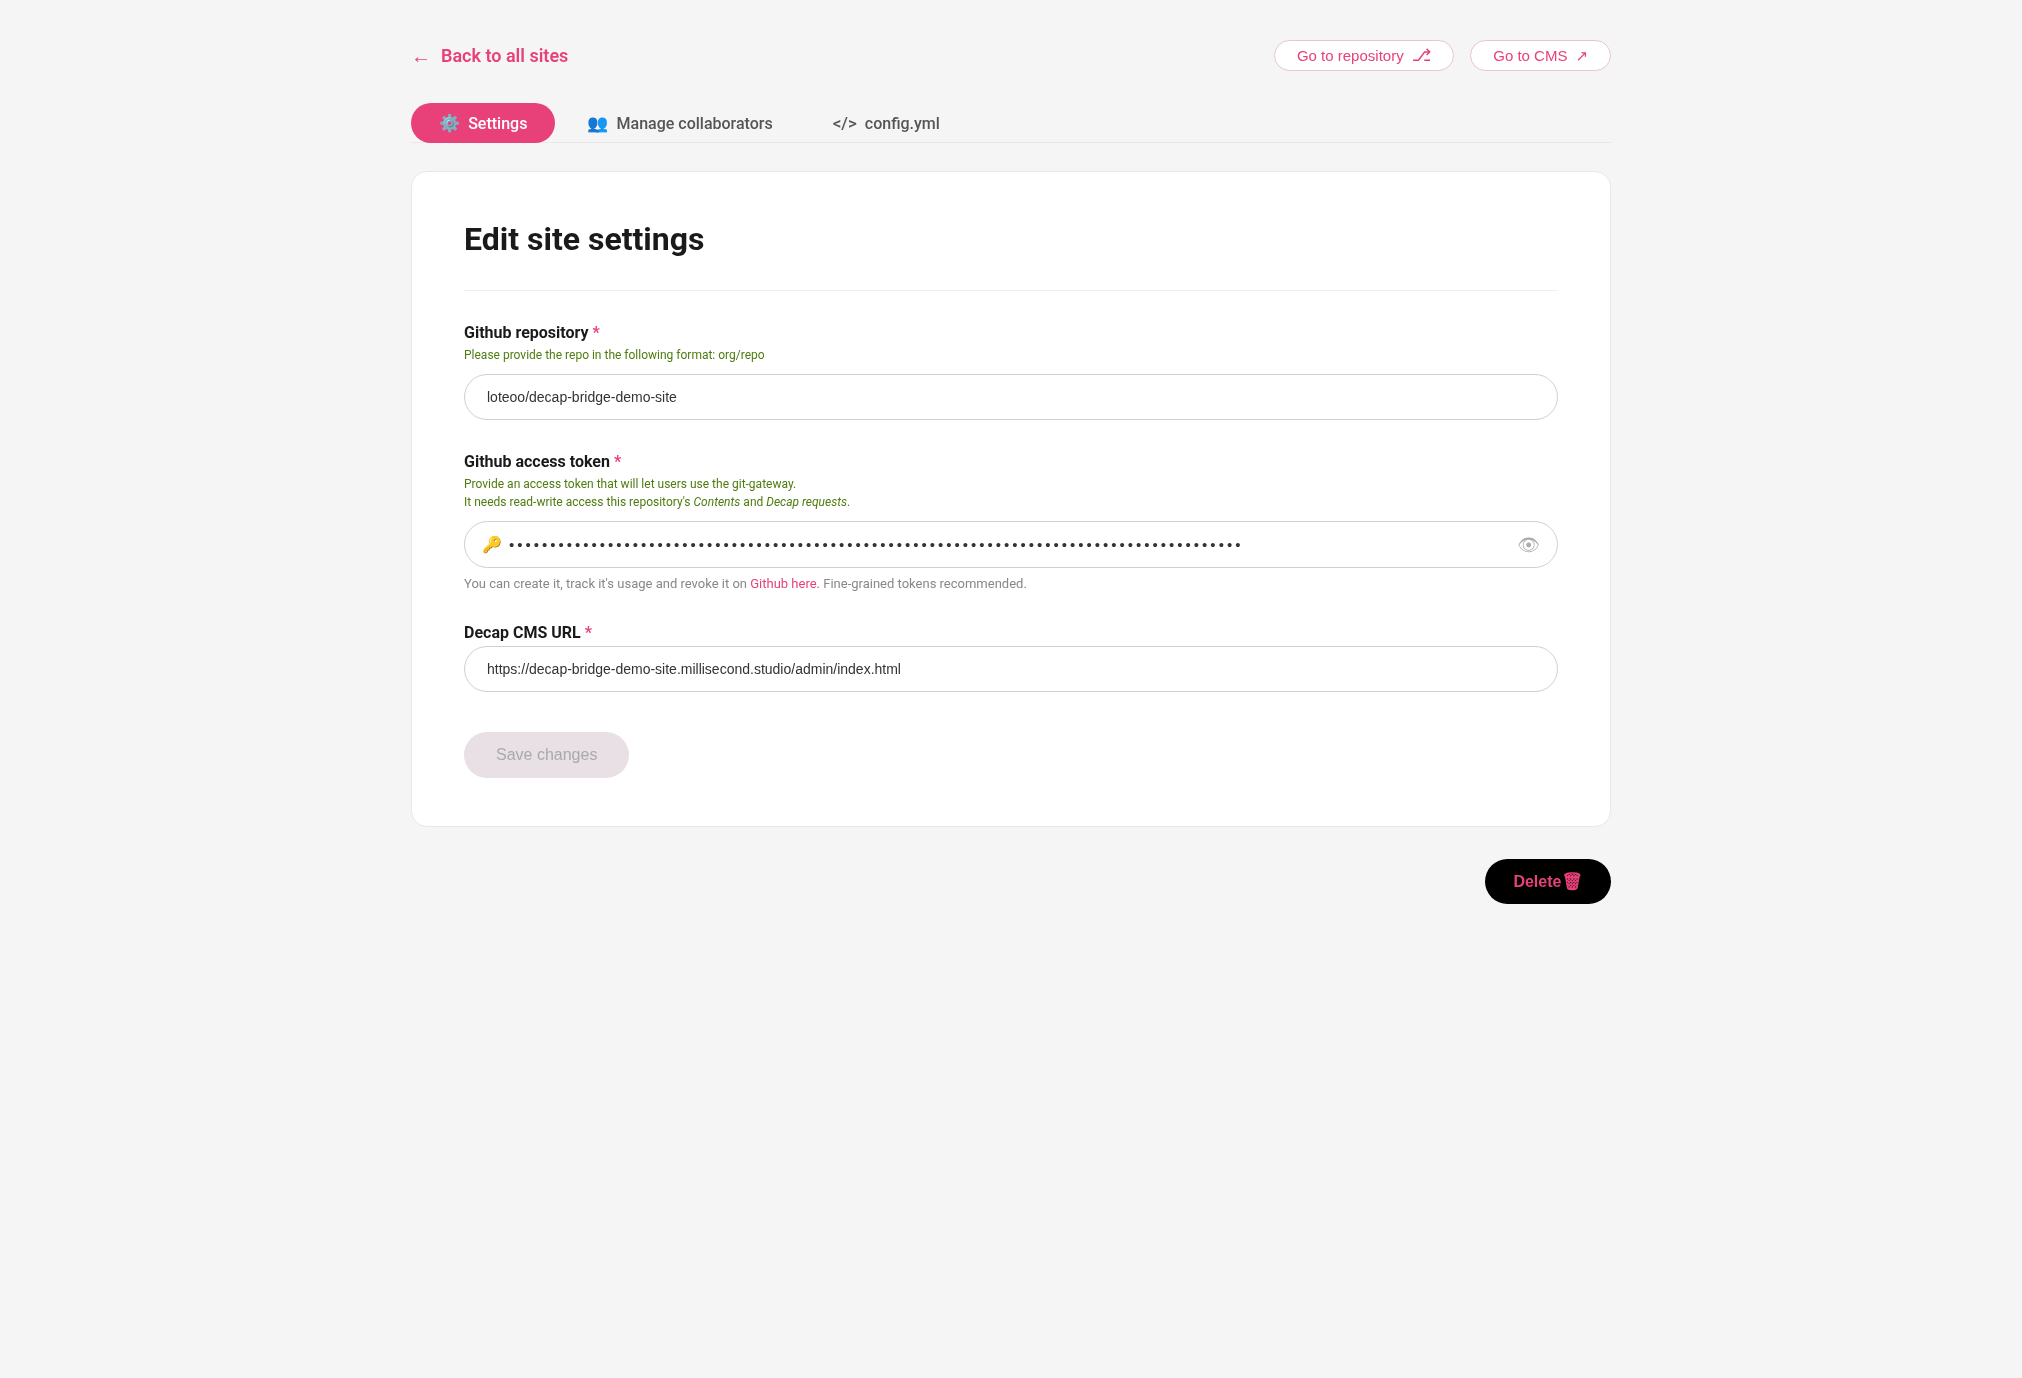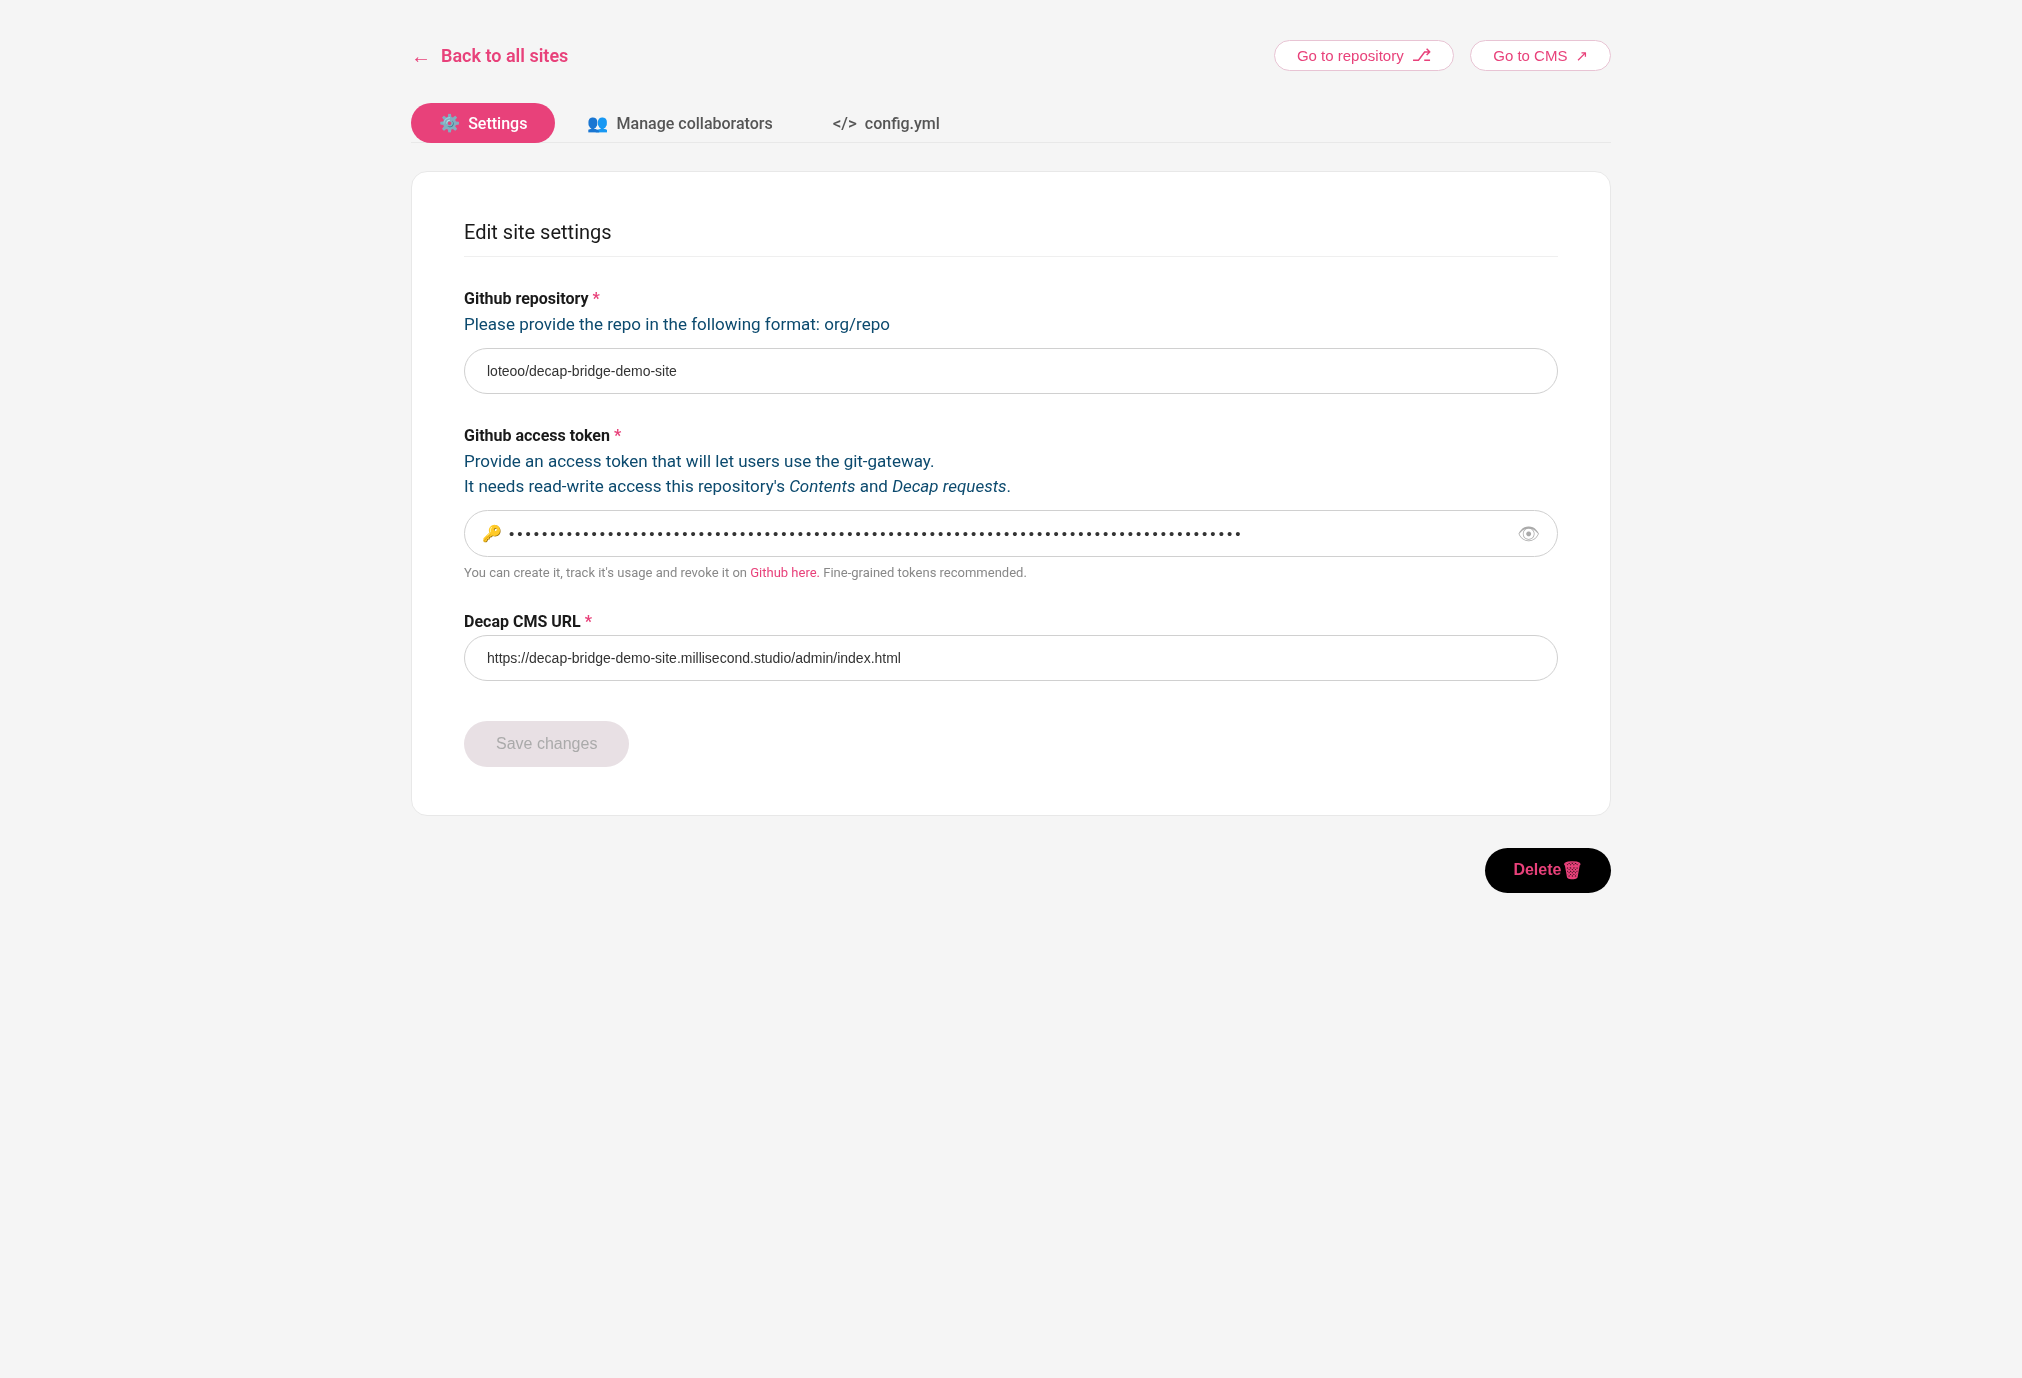--- a/index.html
+++ b/index.html
@@ -96,23 +96,23 @@
     
     .main-card {
       background: #fff;
       border-radius: 16px;
       border: 1.5px solid #e8e8e8;
       padding: 48px 52px 48px;
       margin-bottom: 32px;
     }
 
     .card-title {
-      font-size: 20px;
-      font-weight: 400;
-      margin-bottom: 12px;
+      font-size: 32px;
+      font-weight: 700;
+      margin-bottom: 32px;
     }
 
     .divider {
       border: none;
       border-top: 1.5px solid #efefef;
       margin-bottom: 32px;
     }
 
     
     .field-group {
@@ -127,22 +127,22 @@
       align-items: center;
       gap: 4px;
     }
 
     .required-star {
       color: #e8417a;
       font-size: 16px;
     }
 
     .field-description {
-      font-size: 17px;
-      color: #0c4a6e;
+      font-size: 12px;
+      color: #4d7c0f;
       margin-bottom: 10px;
       line-height: 1.5;
     }
 
     .field-description em {
       font-style: italic;
     }
 
     .field-input {
       width: 100%;

